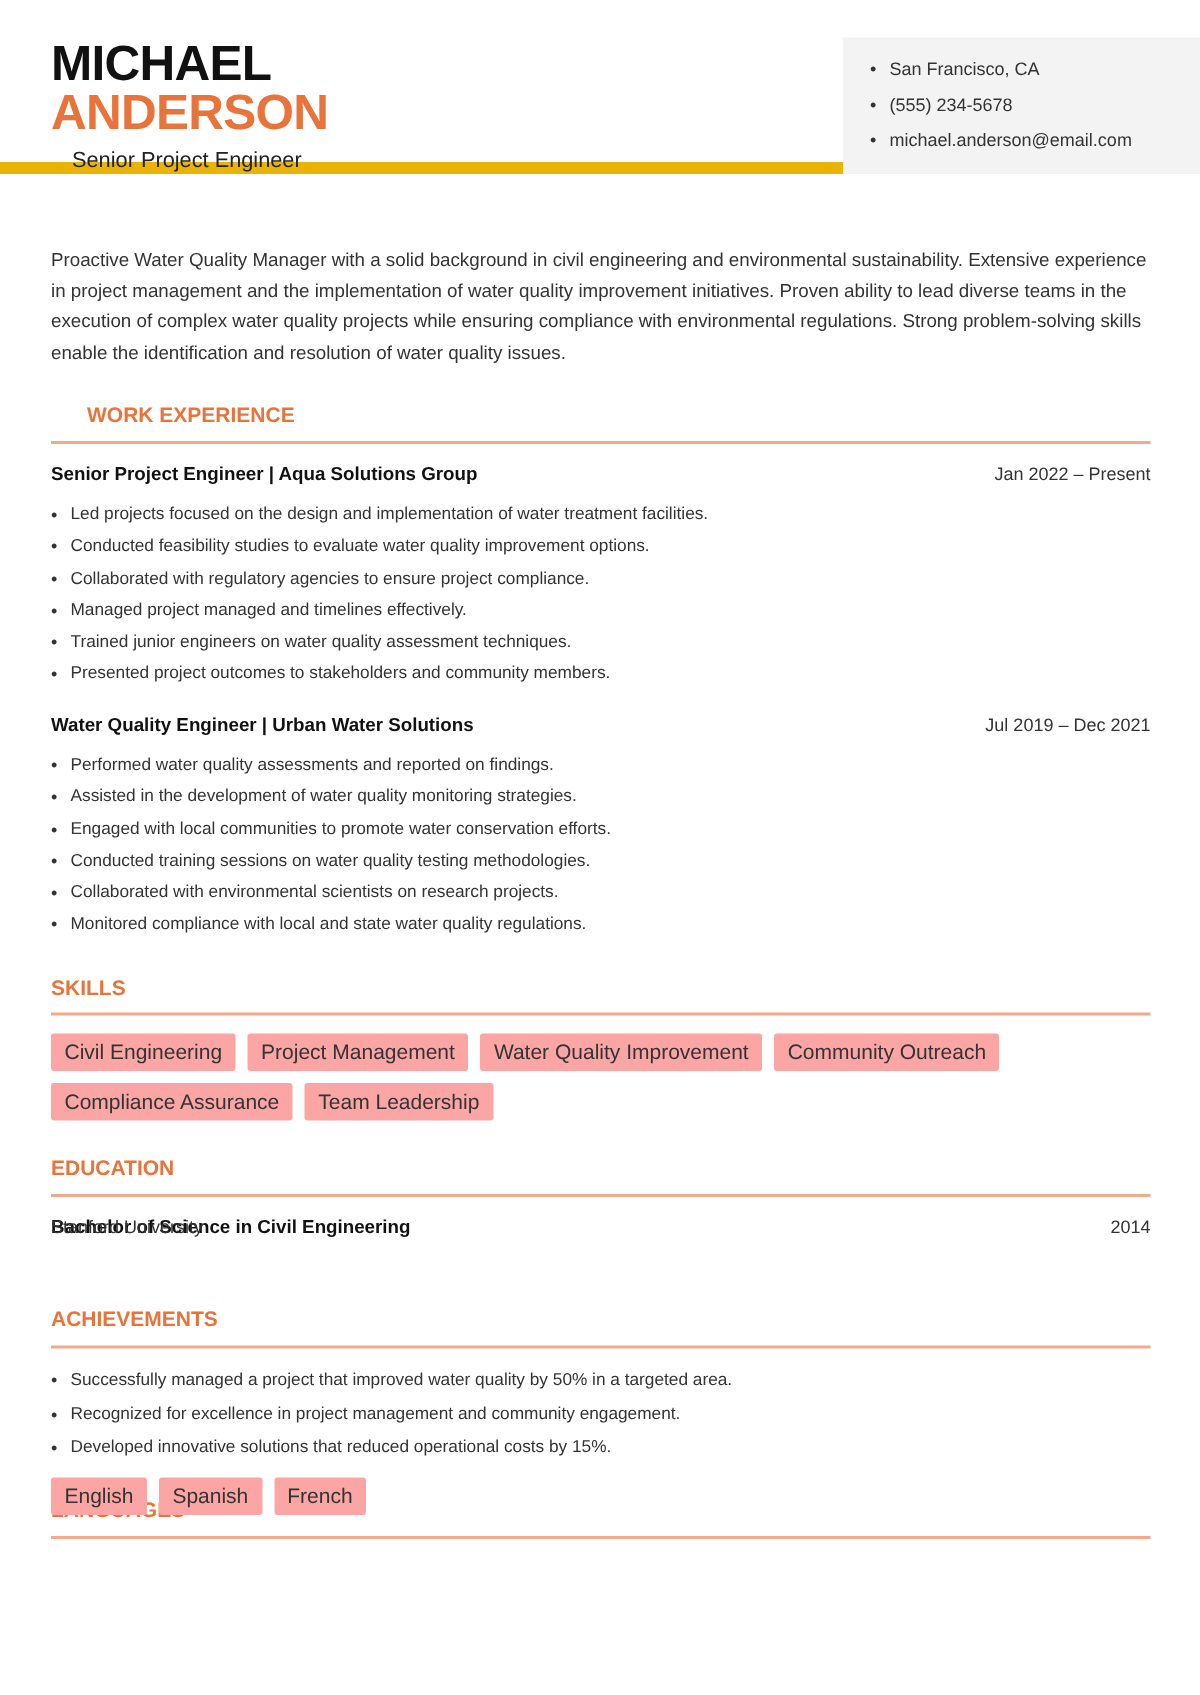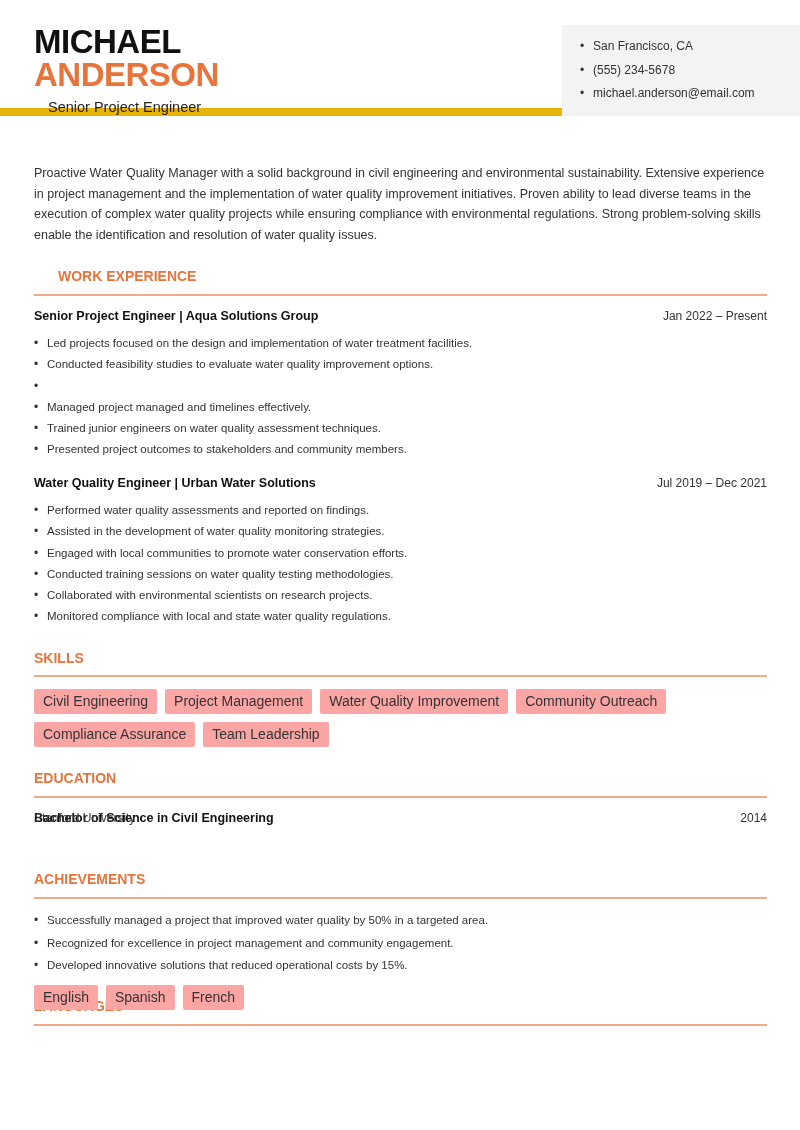--- a/index.html
+++ b/index.html
@@ -73,20 +73,21 @@
   <li>
       <span class="bullet">•</span>
       <span>Led projects focused on the design and implementation of water treatment facilities.</span>
     </li>
   <li>
       <span class="bullet">•</span>
       <span>Conducted feasibility studies to evaluate water quality improvement options.</span>
     </li>
   <li>
       <span class="bullet">•</span>
+      <span>Collaborated with regulatory agencies to ensure project compliance.</span>
     </li>
   <li>
       <span class="bullet">•</span>
       <span>Managed project managed and timelines effectively.</span>
     </li>
   <li>
       <span class="bullet">•</span>
       <span>Trained junior engineers on water quality assessment techniques.</span>
     </li>
   <li>

